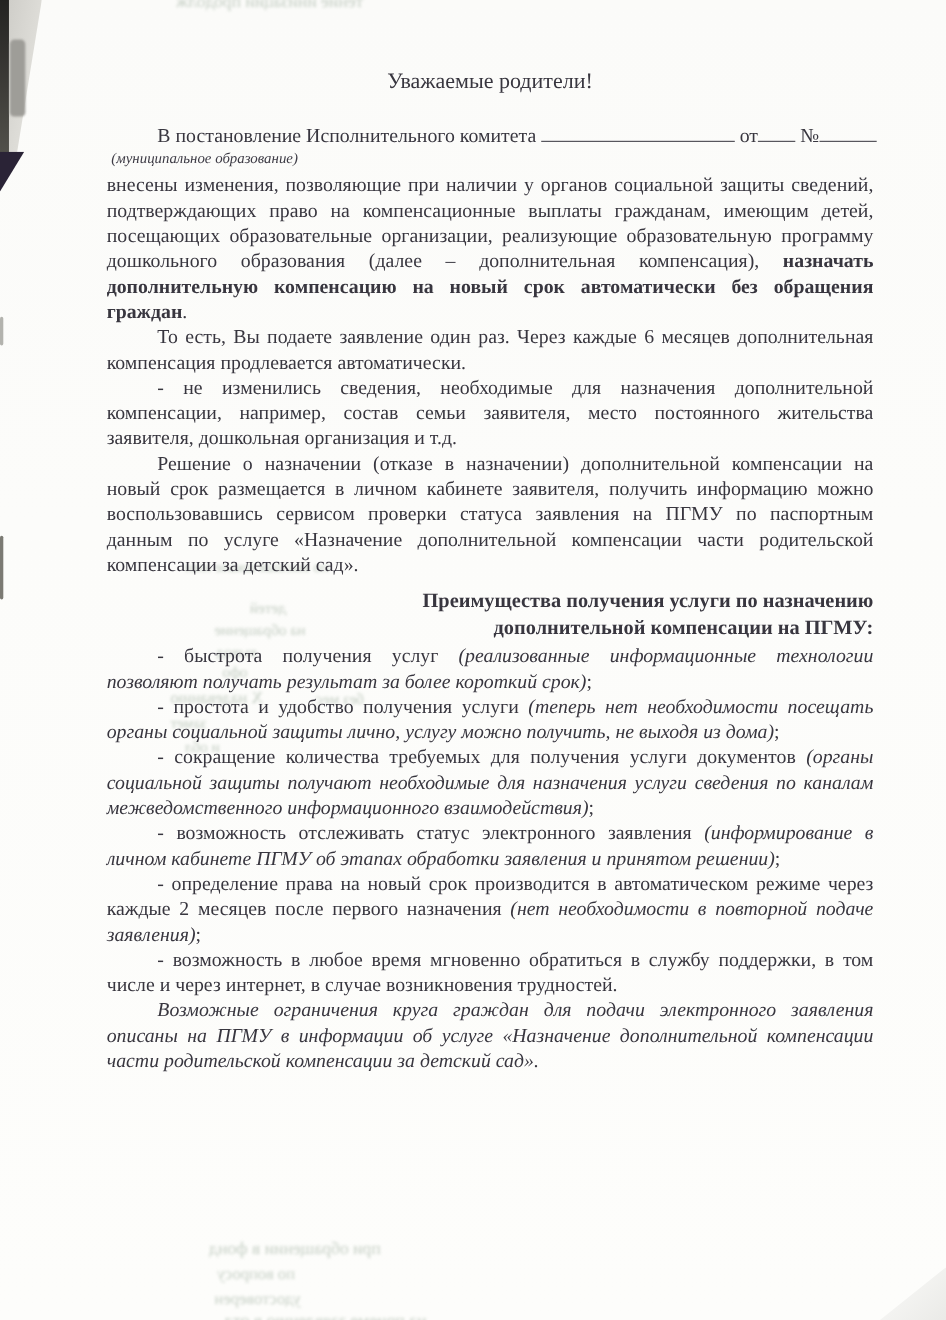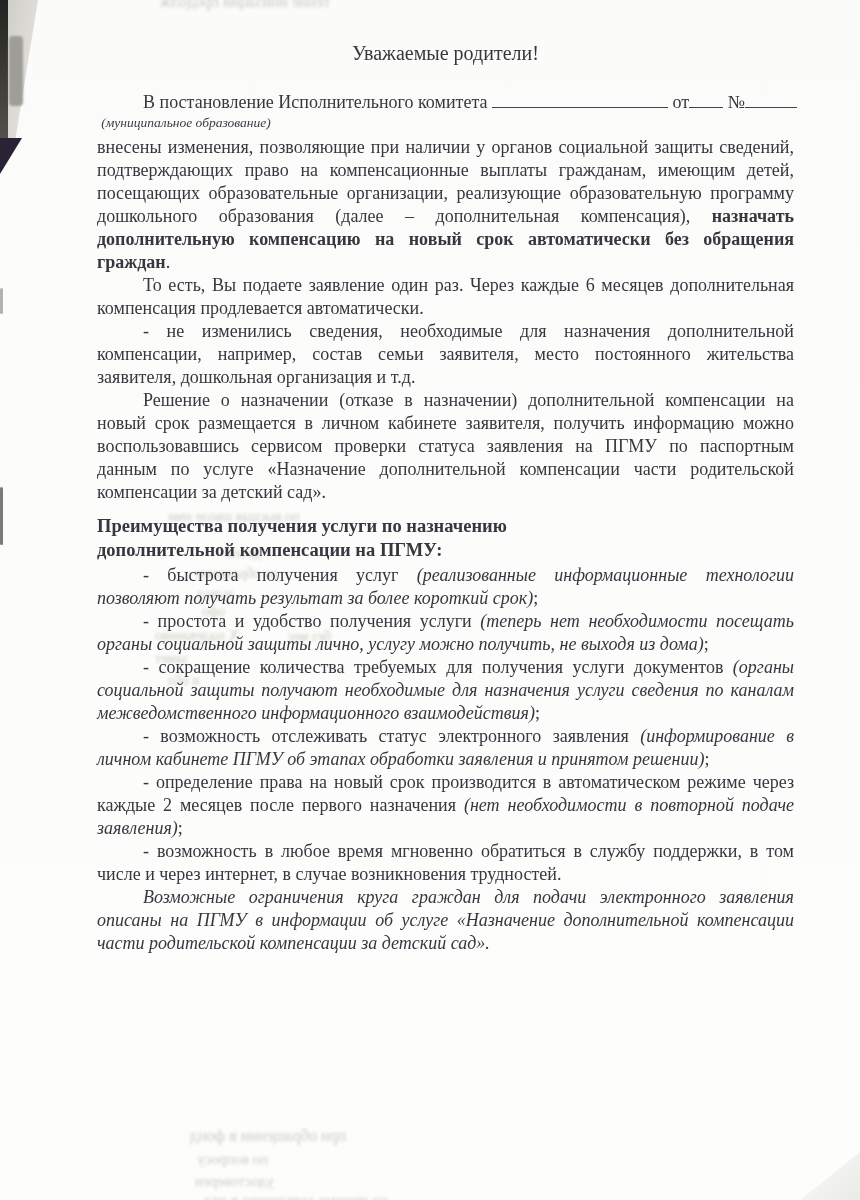--- a/index.html
+++ b/index.html
@@ -24,36 +24,36 @@
   .mark1{left:0;top:288px;width:3px;height:26px;background:#b3b3ae;}
   .mark2{left:0;top:487px;width:3px;height:58px;background:#7b7a73;}
   .corner-br{position:absolute;right:0;bottom:0;width:60px;height:48px;
     background:linear-gradient(315deg,#eaeae7,#f7f7f5 75%);
     clip-path:polygon(100% 0,100% 100%,0 100%);}
   
   .ghost{position:absolute;font-size:15px;line-height:15px;color:#8fa28f;
     opacity:.5;filter:blur(1.4px);transform:scaleX(-1);white-space:nowrap;
     font-family:"Liberation Serif","DejaVu Serif",serif;}
   
-  .content{position:absolute;left:97px;top:40px;width:697px;}
+  .content{position:absolute;left:97px;top:61px;width:697px;}
   .title{text-align:center;font-size:20px;line-height:26px;margin:0 0 24px 0;}
   .intro{margin:0;font-size:18px;line-height:24px;text-indent:46px;white-space:nowrap;}
   .blank{display:inline-block;border-bottom:1.5px solid #45444c;height:15px;
     vertical-align:baseline;}
   .blank-long{width:176px;}
   .blank-date{width:34px;}
   .blank-num{width:52px;}
   .caption{font-size:13.5px;line-height:17px;font-style:italic;width:178px;
     text-align:center;color:#3d3b45;}
   .body-p{margin:0;font-size:18px;line-height:23px;text-align:justify;
     text-indent:46px;}
   .body-p.first{margin-top:5px;text-indent:0;}
   .bold{font-weight:bold;}
   .gap-top{margin-top:0;}
-  .heading{font-weight:bold;text-align:left;font-size:18.5px;line-height:24px;
+  .heading{font-weight:bold;text-align:right;font-size:18.5px;line-height:24px;
     margin:10px 0 2px 0;}
   .italic{font-style:italic;}
 </style>
 </head>
 <body>
 
 <div class="page">
 
   <div class="edge-strip"></div>
   <div class="edge-wedge"></div>

